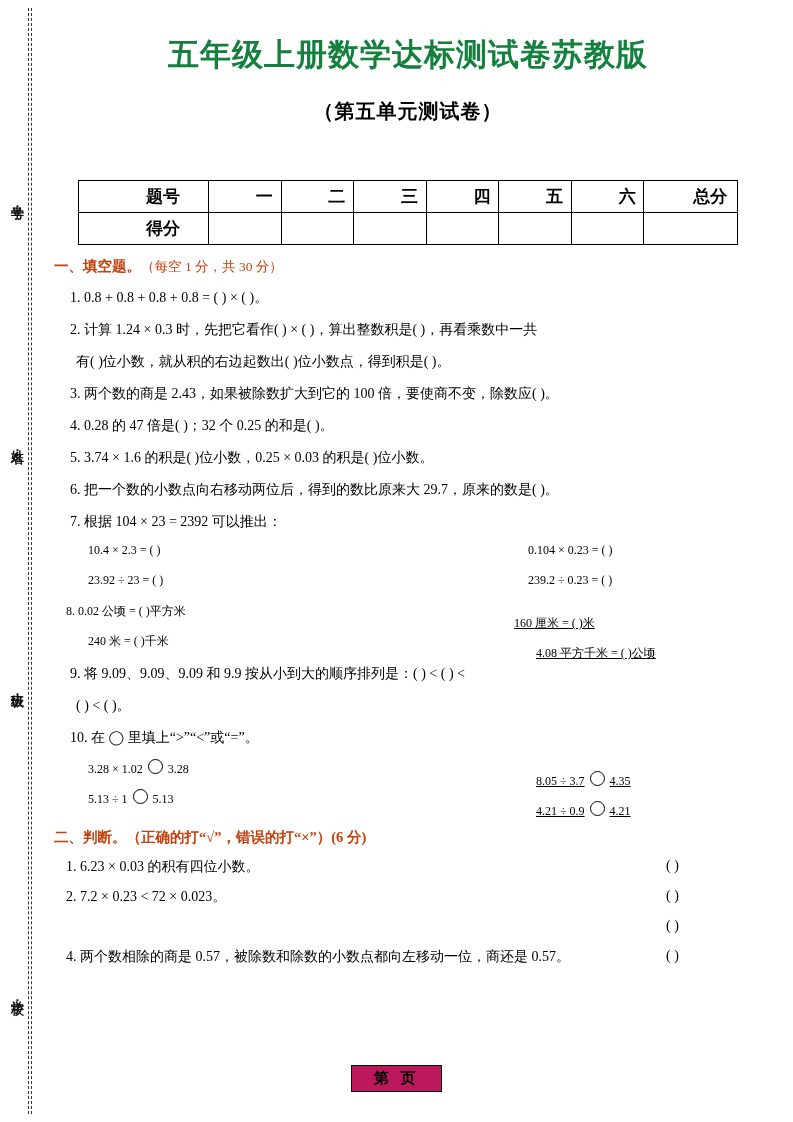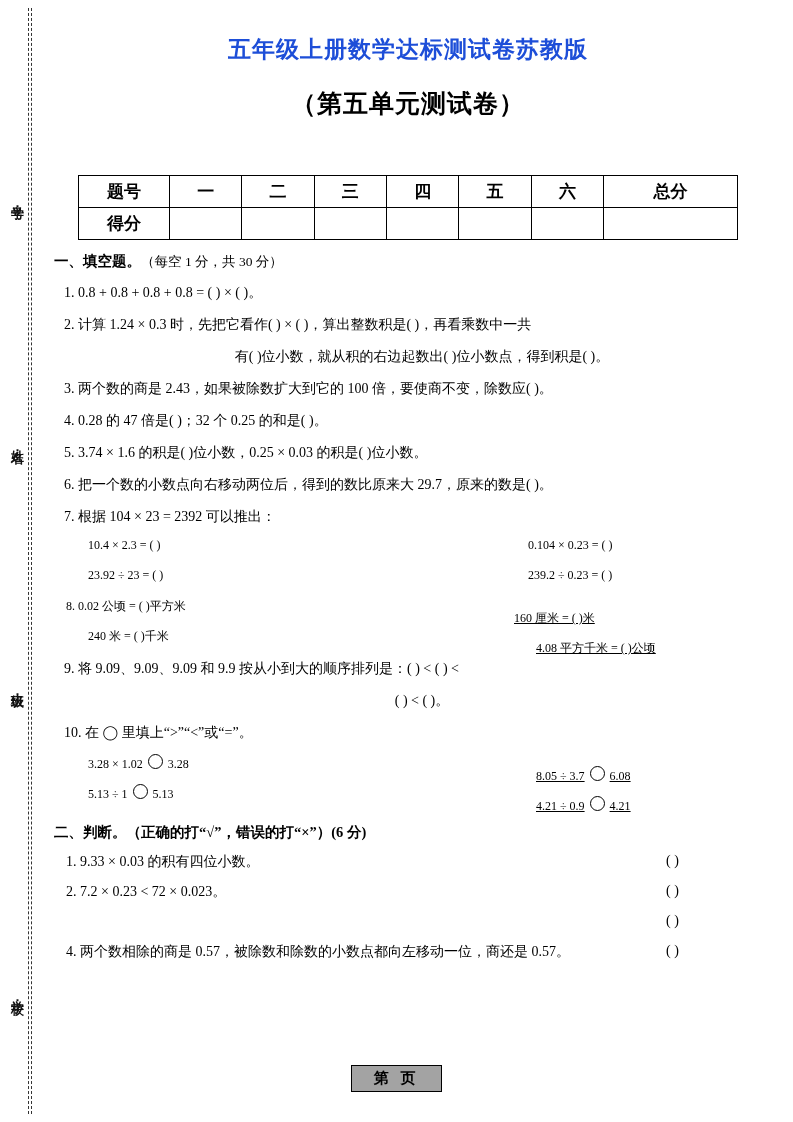--- a/index.html
+++ b/index.html
@@ -59,73 +59,73 @@
   .sl-xuexiao { top: 990px; }
 
   .content {
     position: absolute;
     left: 48px;
     top: 0;
     width: 720px;
   }
   .title {
     text-align: center;
-    font-size: 23px;
+    font-size: 31px;
     font-weight: bold;
     font-family: "Liberation Serif", serif;
     letter-spacing: 1px;
     margin-top: 34px;
-    color: #1d4ed8;
+    color: #15803d;
   }
   .subtitle {
     text-align: center;
-    font-size: 25px;
+    font-size: 20px;
     font-weight: bold;
     font-family: "Liberation Serif", serif;
     letter-spacing: 1px;
     margin-top: 22px;
     color: #000;
   }
   table.score {
     border-collapse: collapse;
     margin: 55px auto 0 auto;
     width: 660px;
   }
   table.score td {
     border: 1px solid #000;
     height: 29px;
     text-align: center;
     font-size: 17px;
     font-weight: bold;
     font-family: "Liberation Serif", serif;
+    padding-left: 40px;
   }
   table.score td.hdr {
     width: 88px;
   }
   .section-head {
     font-size: 14.5px;
     font-weight: bold;
     margin-top: 12px;
     margin-left: 6px;
-    color: #000000;
+    color: #c2410c;
   }
   .section-head .normal {
     font-weight: normal;
     font-size: 13.5px;
   }
   .q {
     font-size: 14px;
     margin-top: 11px;
-    margin-left: 16px;
+    margin-left: 22px;
     color: #000;
     line-height: 1.5;
   }
   .q.indent2 {
     margin-left: 28px;
-    text-align: center;
   }
   .tworow {
     position: relative;
     margin-top: 11px;
     margin-left: 40px;
     font-size: 12px;
     height: 19px;
   }
   .tworow .left {
     position: absolute;
@@ -171,21 +171,21 @@
     bottom: 30px;
     text-align: center;
   }
   .footer .pg {
     display: inline-block;
     border: 1px solid #000;
     padding: 3px 22px;
     font-size: 15px;
     font-weight: bold;
     letter-spacing: 4px;
-    background: #a3a3a3;
+    background: #be185d;
   }
 </style>
 </head>
 <body>
 
 <div class="page">
 
   <div class="margin-line"></div>
   <div class="margin-line2"></div>
 
@@ -260,37 +260,37 @@
     <div class="q">9. 将 9.09、9.09、9.09 和 9.9 按从小到大的顺序排列是：(                ) &lt; (                ) &lt;</div>
     <div class="q indent2">(                ) &lt; (                )。</div>
 
     <div class="q">10. 在 ◯ 里填上“&gt;”“&lt;”或“=”。</div>
 
     <div class="tworow">
       <span class="left">
         <span>3.28 × 1.02</span><span class="circ"></span><span>3.28</span>
       </span>
       <span class="right2">
-        <span>8.05 ÷ 3.7</span><span class="circ"></span><span>6.08</span>
+        <span>8.05 ÷ 3.7</span><span class="circ"></span><span>4.35</span>
       </span>
     </div>
 
     <div class="tworow">
       <span class="left">
         <span>5.13 ÷ 1</span><span class="circ"></span><span>5.13</span>
       </span>
       <span class="right2">
         <span>4.21 ÷ 0.9</span><span class="circ"></span><span>4.21</span>
       </span>
     </div>
 
     <div class="section-head" style="margin-top:20px;"><span>二、判断。</span><span>（正确的打“√”，错误的打“×”）(6 分)</span></div>
 
     <div class="jq-row">
-      <span>1. 9.33 × 0.03 的积有四位小数。</span>
+      <span>1. 6.23 × 0.03 的积有四位小数。</span>
       <span class="ans">(         )</span>
     </div>
     <div class="jq-row">
       <span>2. 7.2 × 0.23 &lt; 72 × 0.023。</span>
       <span class="ans">(         )</span>
     </div>
     <div class="jq-row">
       <span class="ans">(         )</span>
     </div>
     <div class="jq-row">

